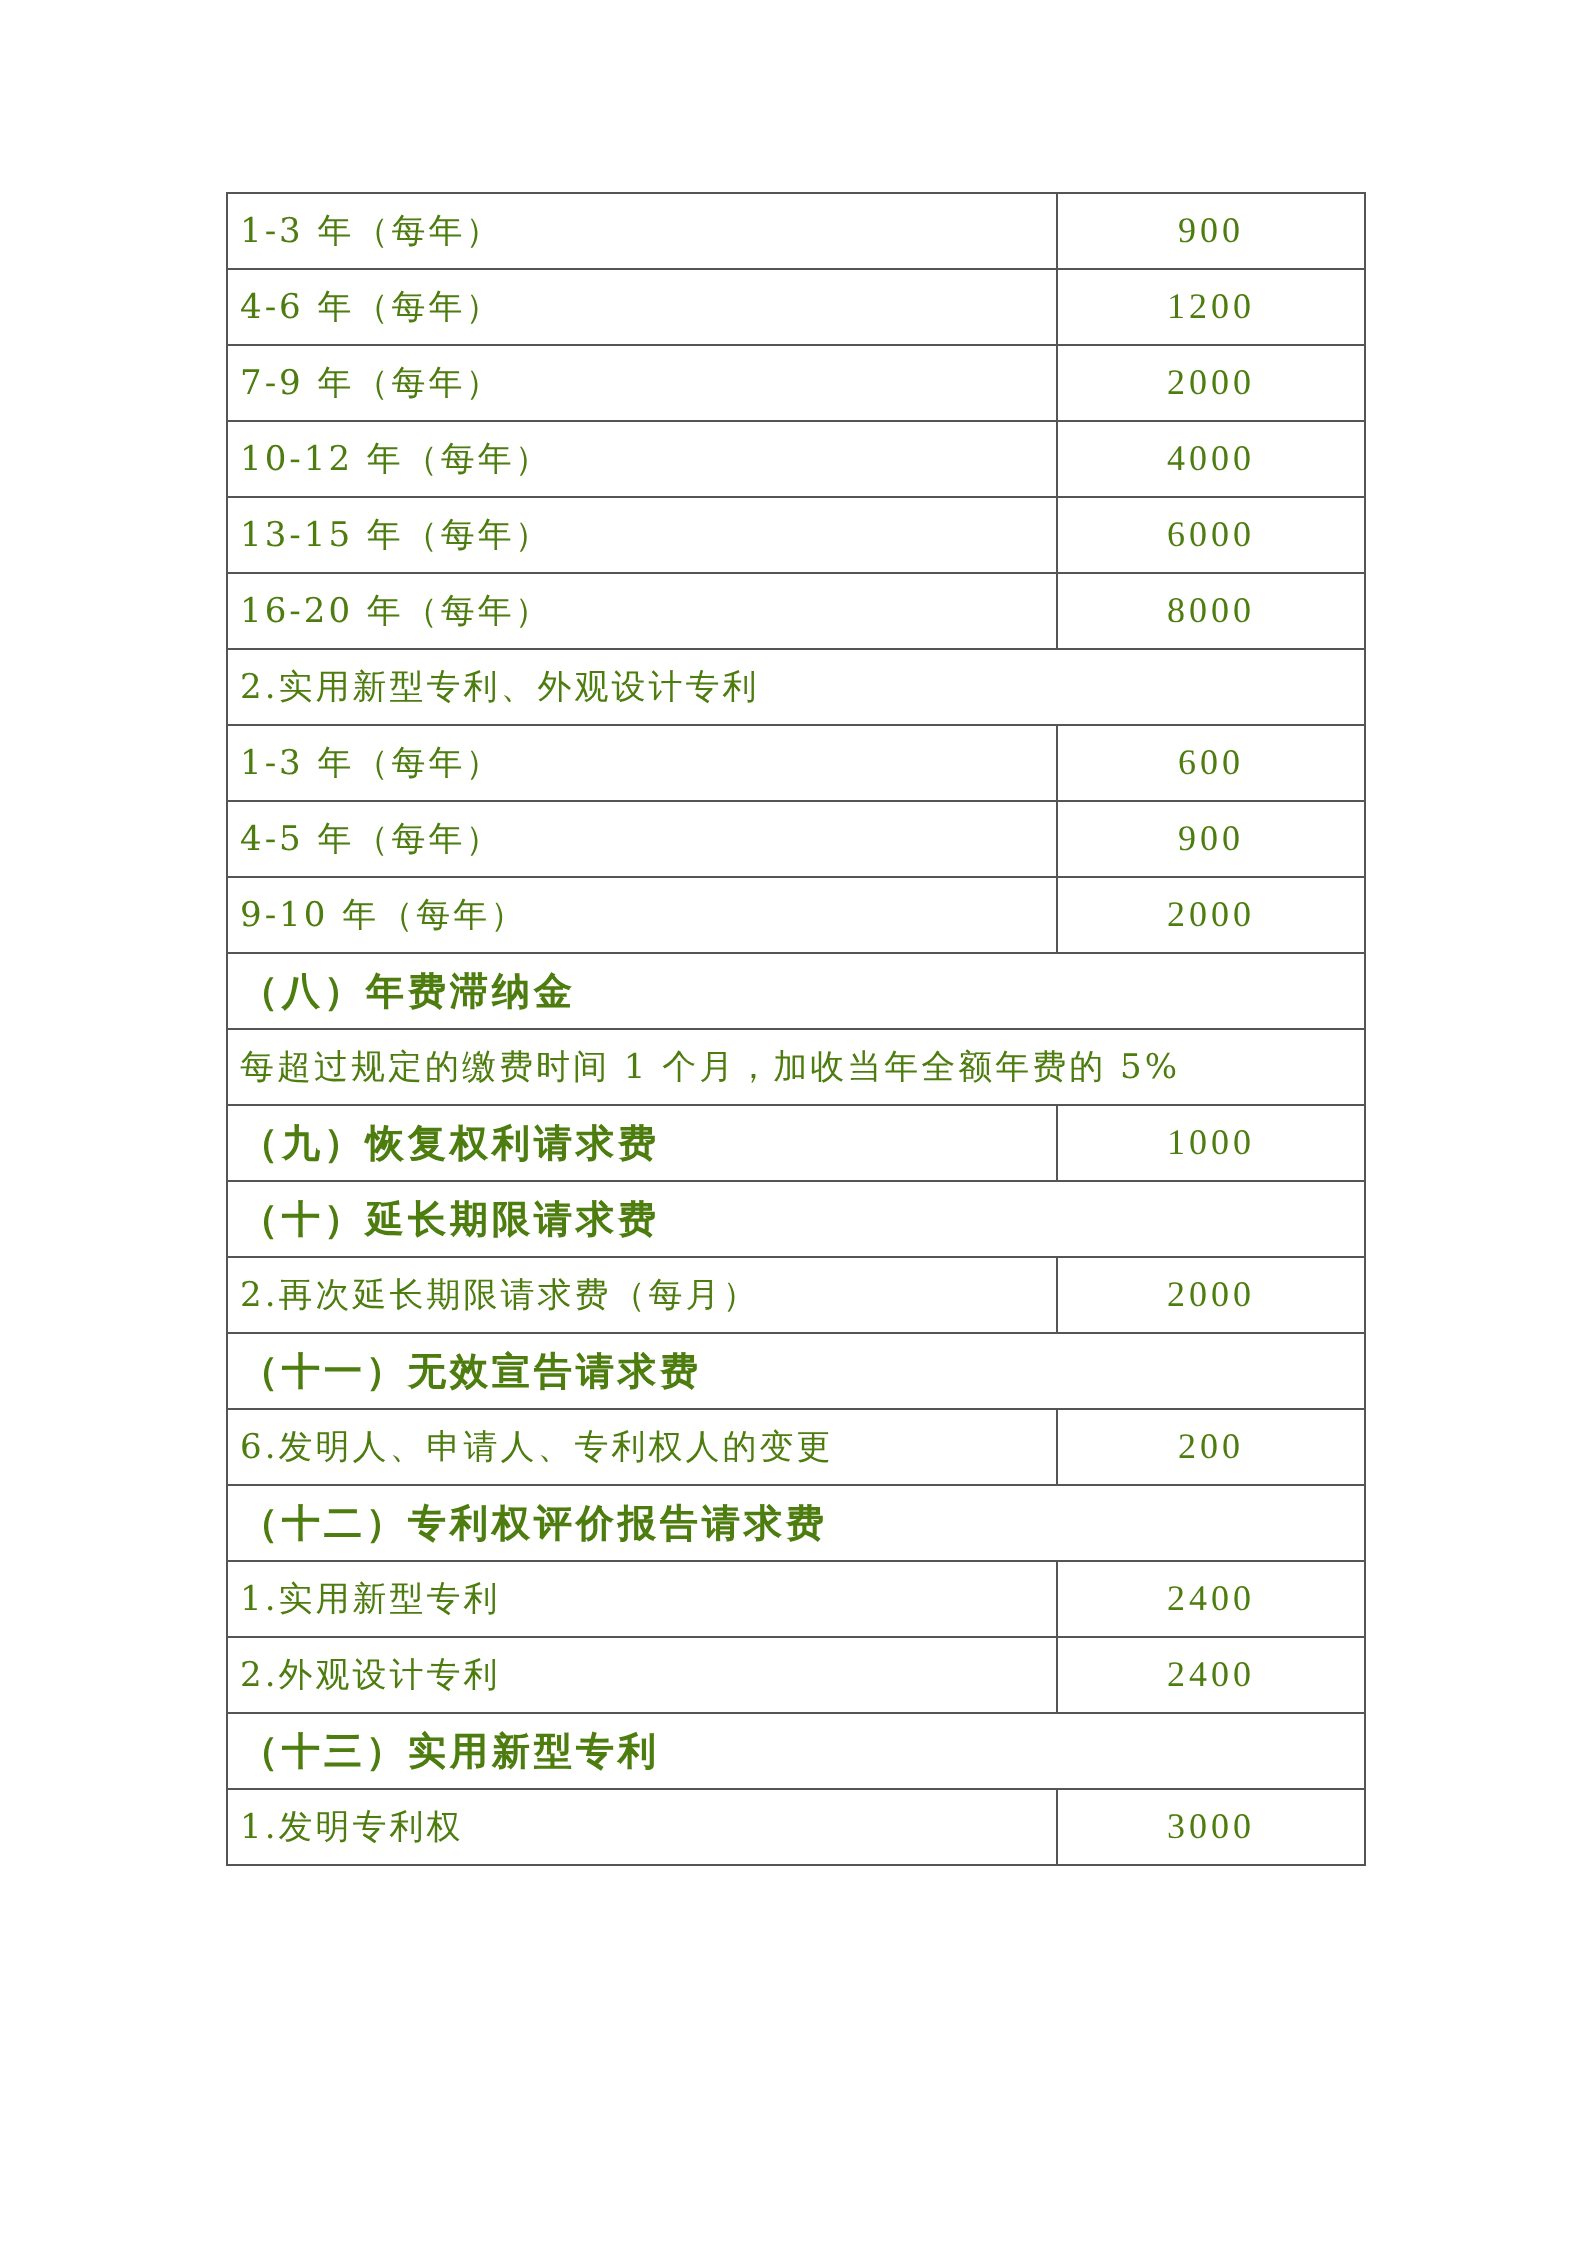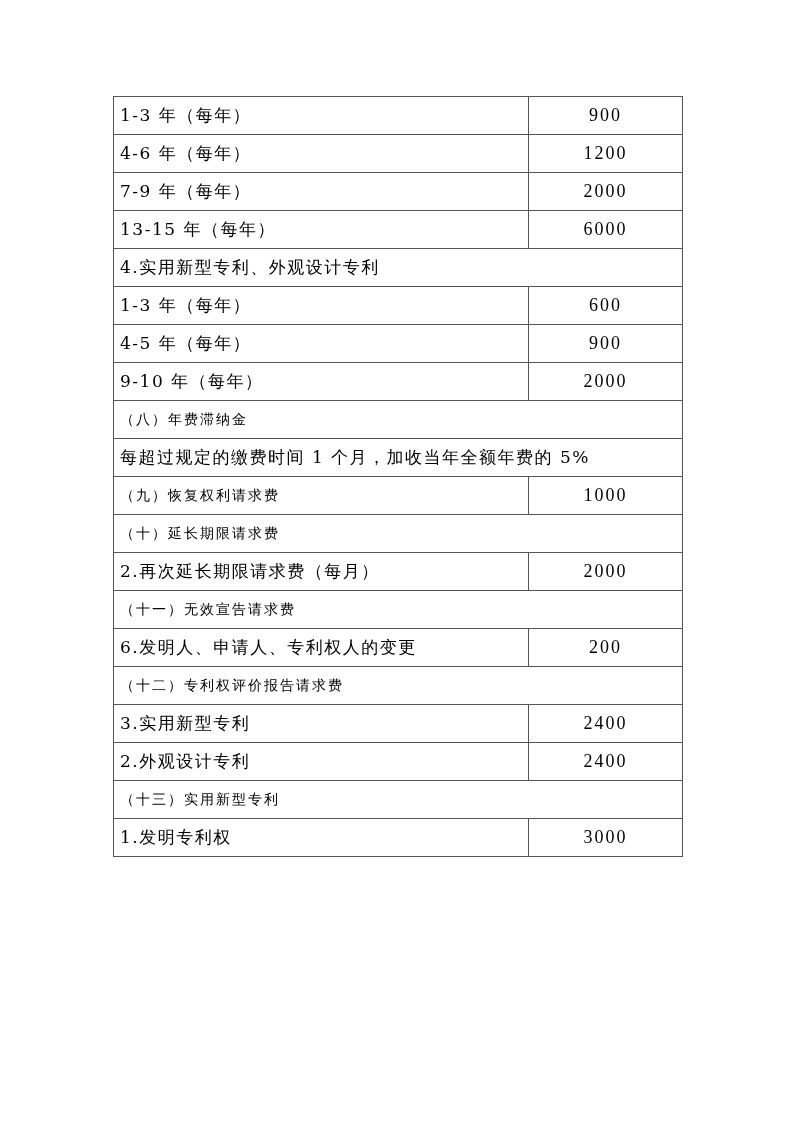--- a/index.html
+++ b/index.html
@@ -7,21 +7,21 @@
   .page {
     position: absolute; left: 0; top: 0; width: 793px; height: 1122px;
     background: #ffffff;
   }
   table.fees {
     position: absolute; left: 113px; top: 96px;
     width: 569px;
     border-collapse: collapse;
     table-layout: fixed;
     font-family: "DejaVu Serif", "Liberation Serif", serif;
-    color: #000000;
+    color: #4d7c0f;
   }
   table.fees col.c1 { width: 415px; }
   table.fees col.c2 { width: 154px; }
   table.fees td {
     border: 1px solid #555555;
     height: 37px;
     padding: 0 0 0 6px;
     font-size: 17px;
     letter-spacing: 1.5px;
     vertical-align: middle;
@@ -30,23 +30,23 @@
   }
   table.fees td.val {
     text-align: center;
     padding: 0;
     letter-spacing: 2px;
     font-family: "Liberation Serif", "DejaVu Serif", serif;
     font-size: 18px;
     margin-top: 46px;
   }
   table.fees td.head {
-    font-weight: normal;
+    font-weight: bold;
     font-family: "DejaVu Sans", "Liberation Sans", sans-serif;
-    font-size: 14px;
+    font-size: 19px;
     letter-spacing: 2px;
   }
   table.fees td.sub { letter-spacing: 1.5px; }
 </style>
 </head>
 <body>
 
 <div class="page">
   <table class="fees">
     <colgroup>
@@ -60,25 +60,33 @@
       </tr>
       <tr>
         <td>4-6 年（每年）</td>
         <td class="val">1200</td>
       </tr>
       <tr>
         <td>7-9 年（每年）</td>
         <td class="val">2000</td>
       </tr>
       <tr>
+        <td>10-12 年（每年）</td>
+        <td class="val">4000</td>
+      </tr>
+      <tr>
         <td>13-15 年（每年）</td>
         <td class="val">6000</td>
       </tr>
       <tr>
-        <td class="sub" colspan="2">4.实用新型专利、外观设计专利</td>
+        <td>16-20 年（每年）</td>
+        <td class="val">8000</td>
+      </tr>
+      <tr>
+        <td class="sub" colspan="2">2.实用新型专利、外观设计专利</td>
       </tr>
       <tr>
         <td>1-3 年（每年）</td>
         <td class="val">600</td>
       </tr>
       <tr>
         <td>4-5 年（每年）</td>
         <td class="val">900</td>
       </tr>
       <tr>
@@ -106,21 +114,21 @@
         <td class="head" colspan="2">（十一）无效宣告请求费</td>
       </tr>
       <tr>
         <td>6.发明人、申请人、专利权人的变更</td>
         <td class="val">200</td>
       </tr>
       <tr>
         <td class="head" colspan="2">（十二）专利权评价报告请求费</td>
       </tr>
       <tr>
-        <td>3.实用新型专利</td>
+        <td>1.实用新型专利</td>
         <td class="val">2400</td>
       </tr>
       <tr>
         <td>2.外观设计专利</td>
         <td class="val">2400</td>
       </tr>
       <tr>
         <td class="head" colspan="2">（十三）实用新型专利</td>
       </tr>
       <tr>

